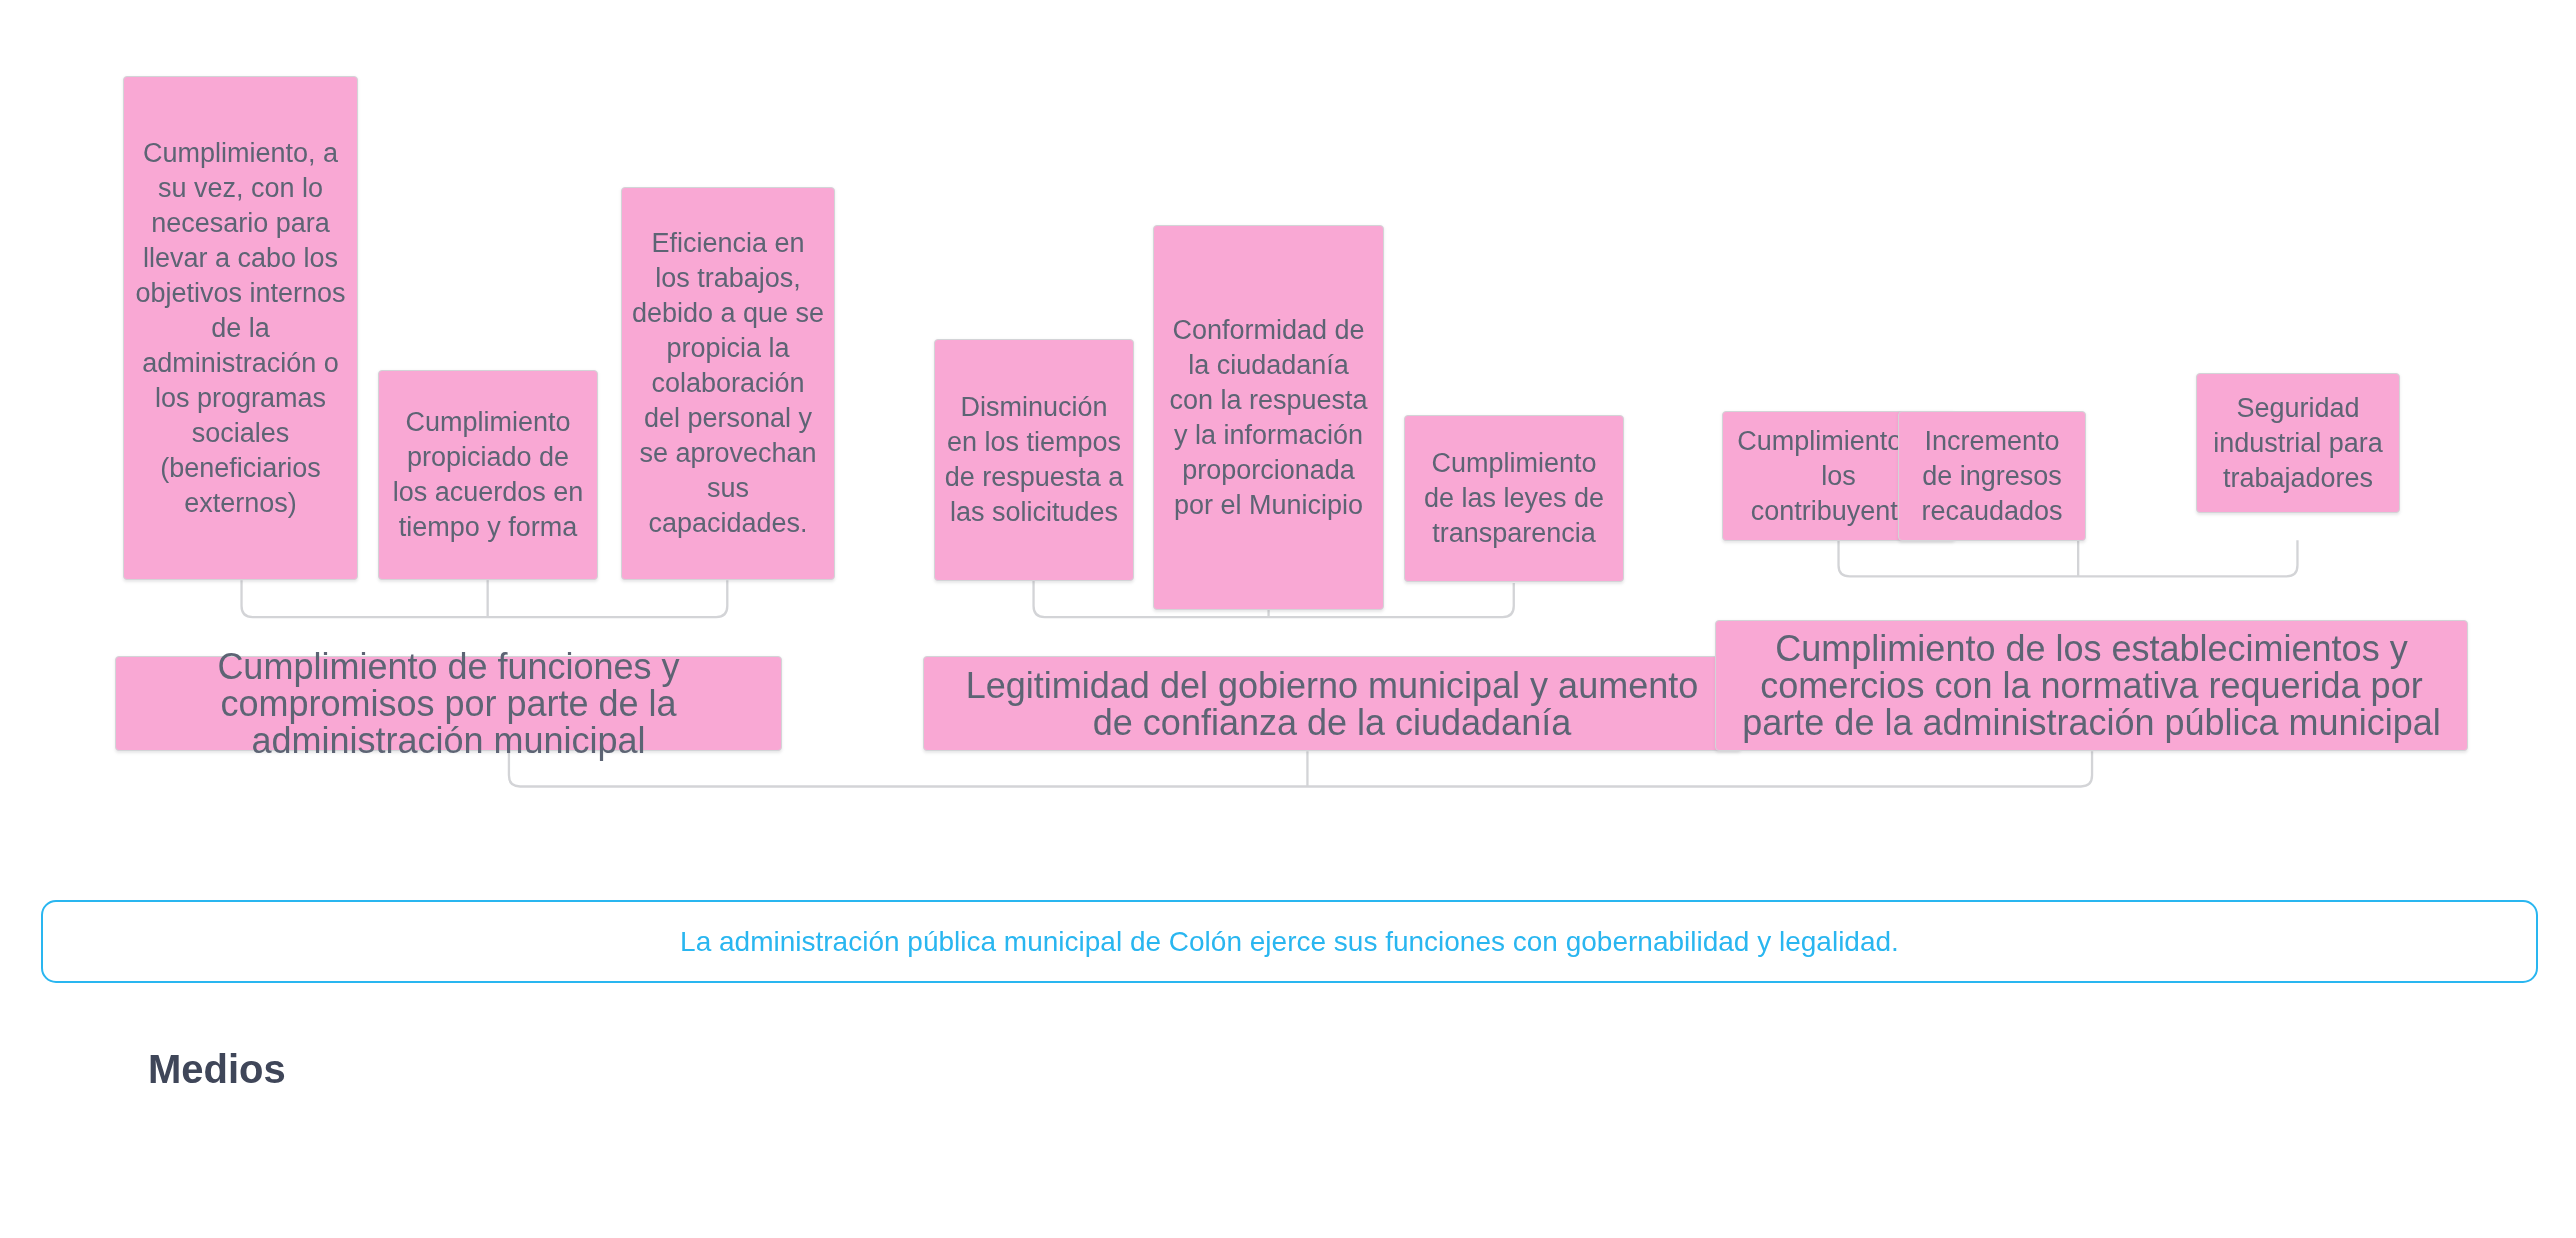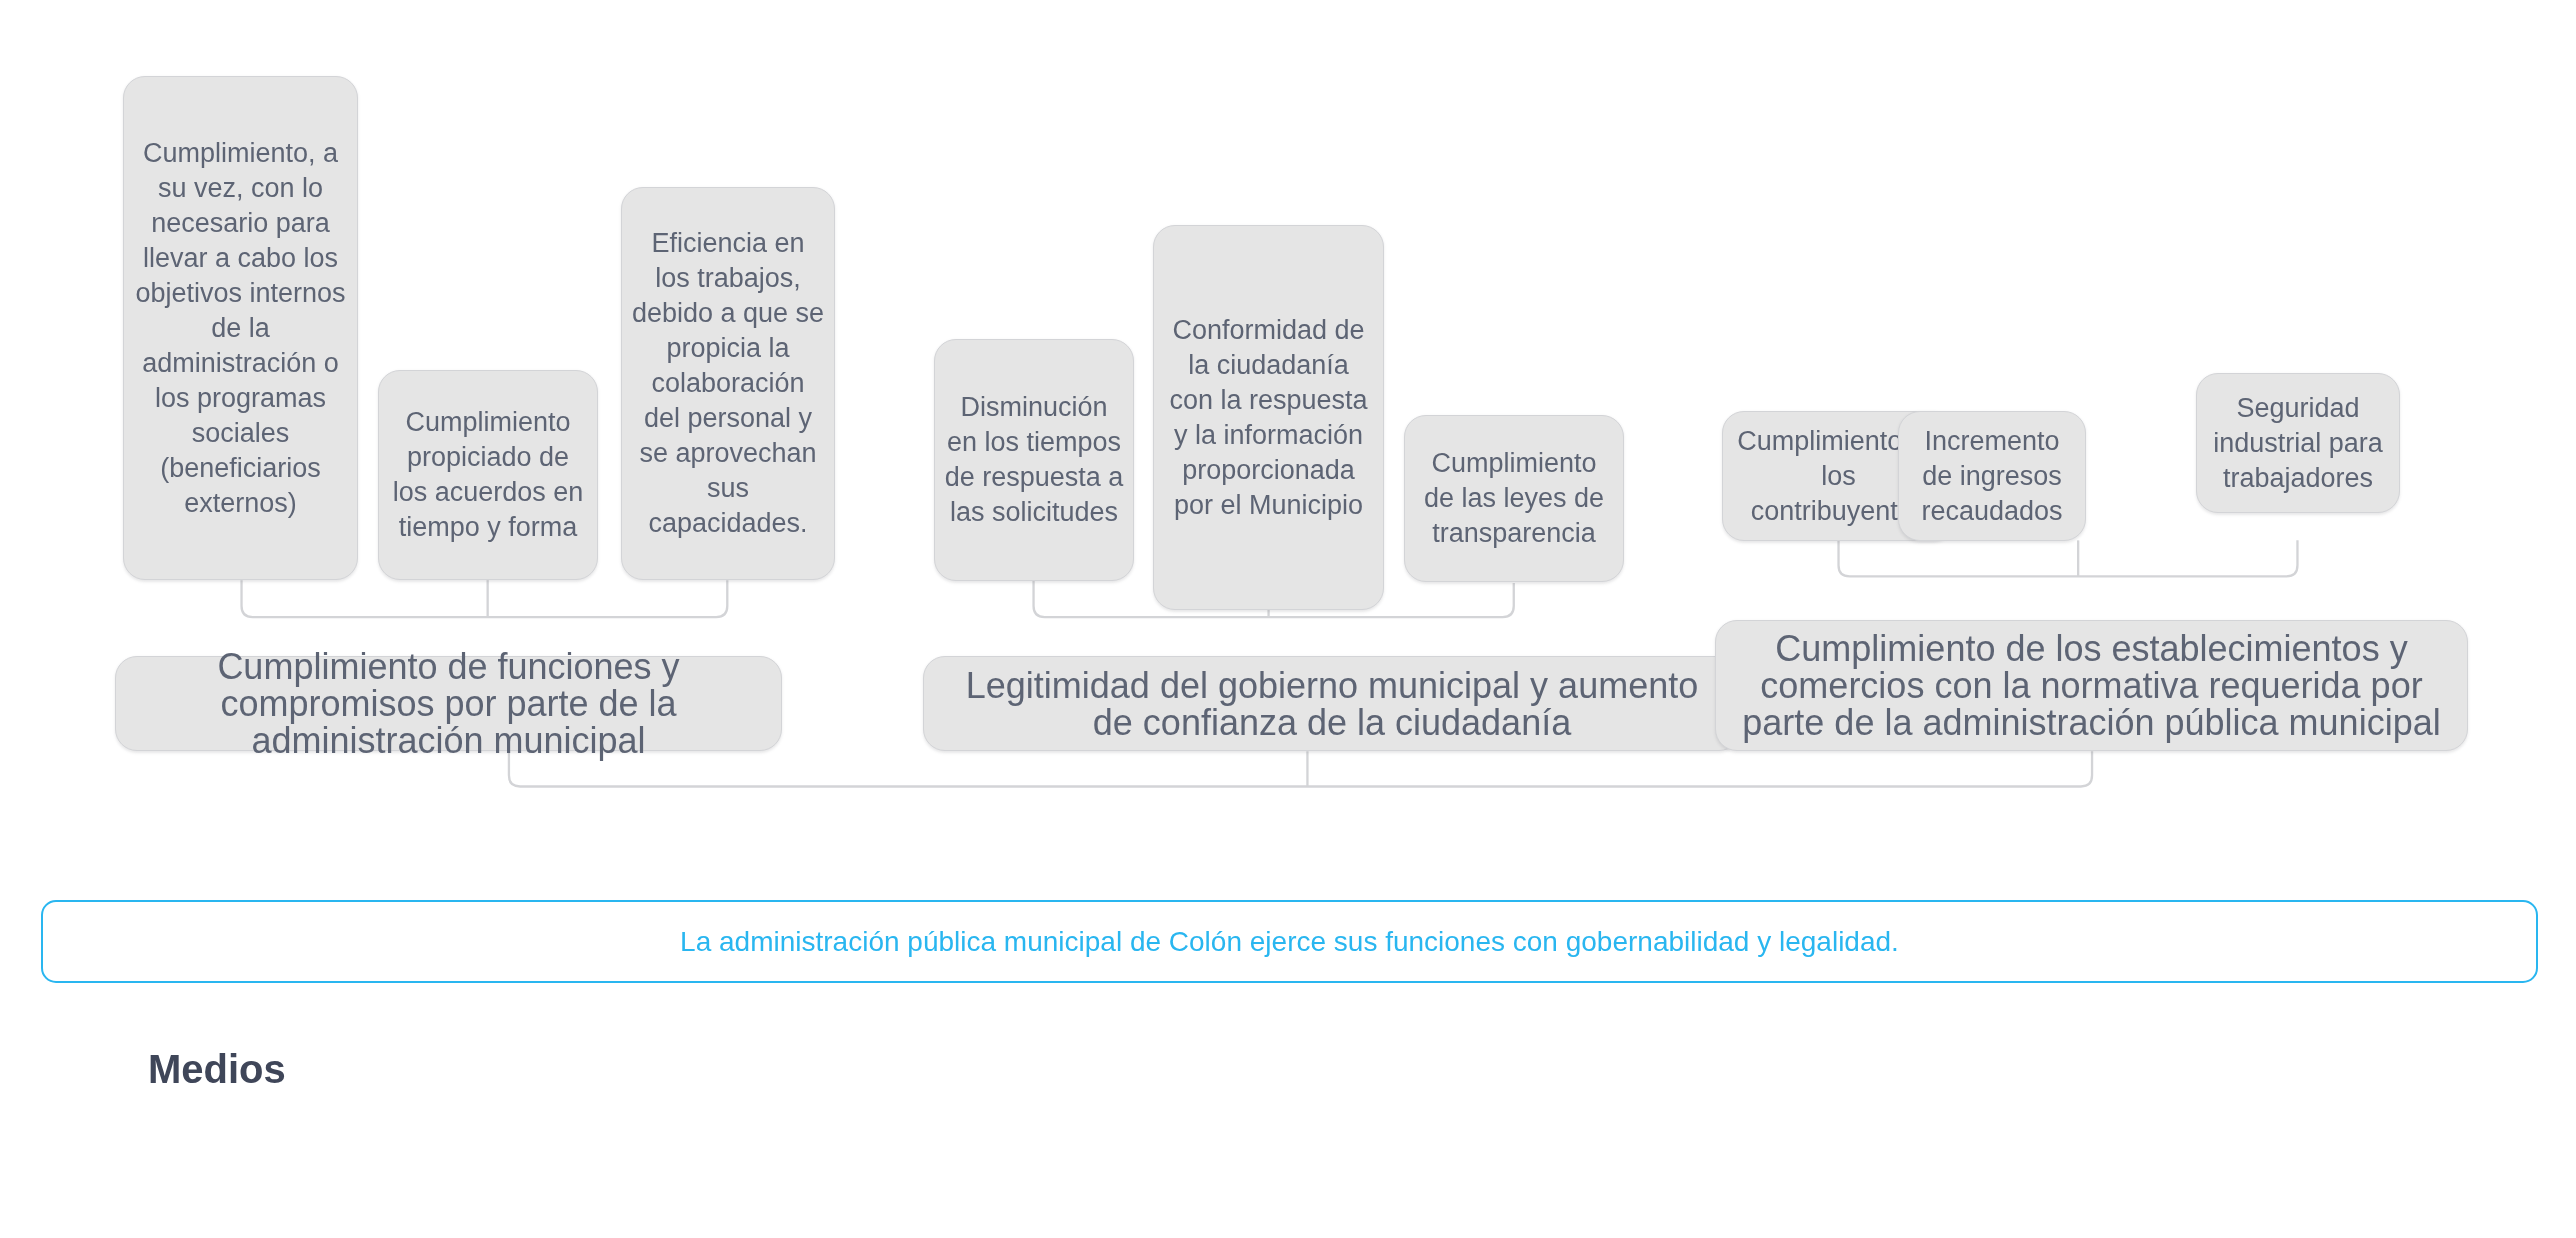--- a/index.html
+++ b/index.html
@@ -18,23 +18,23 @@
     pointer-events: none;
   }
   .wires path {
     fill: none;
     stroke: #d3d4d7;
     stroke-width: 2.5;
   }
   .node {
     position: absolute;
     box-sizing: border-box;
-    background: #e5e5e5;
+    background: #f9a8d4;
     border: 1.9px solid #d3d4d7;
-    border-radius: 22px;
+    border-radius: 4px;
     box-shadow: 0 1.9px 2.8px rgba(120,120,130,0.18);
     display: flex;
     align-items: center;
     justify-content: center;
     text-align: center;
     color: #5d6474;
     font-size: 27px;
     line-height: 35px;
     padding: 7.4px 9.3px;
   }

